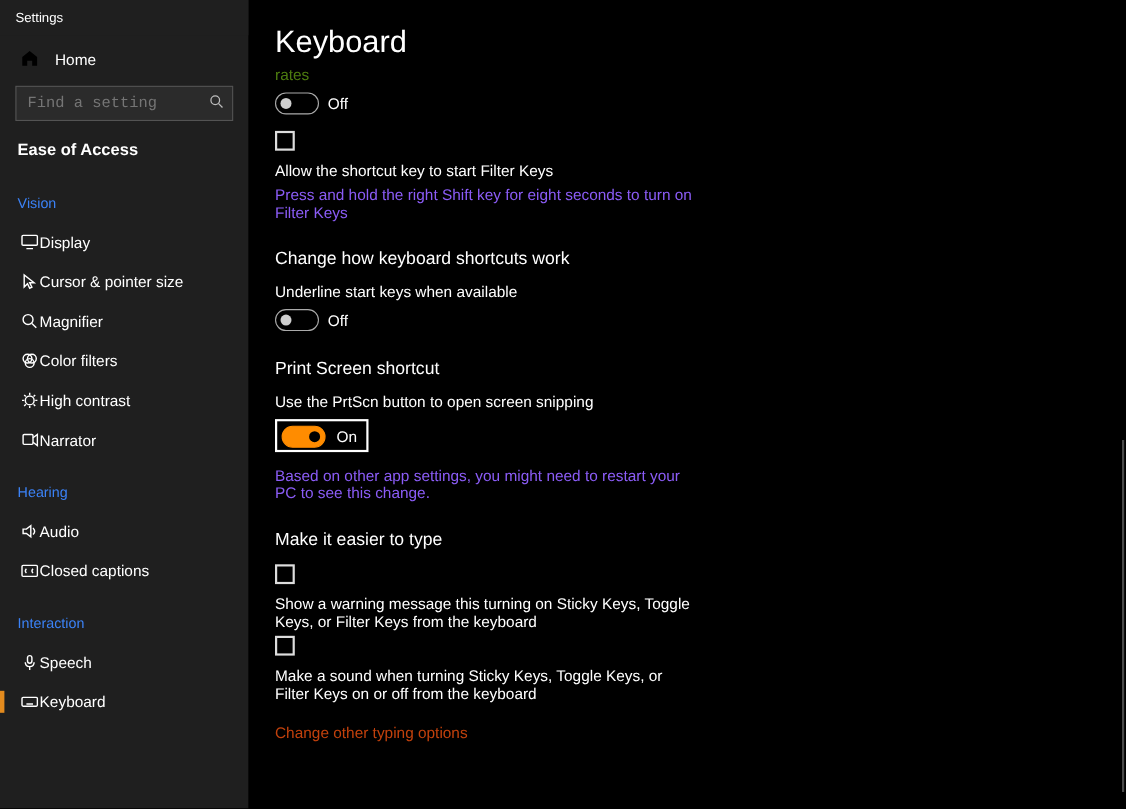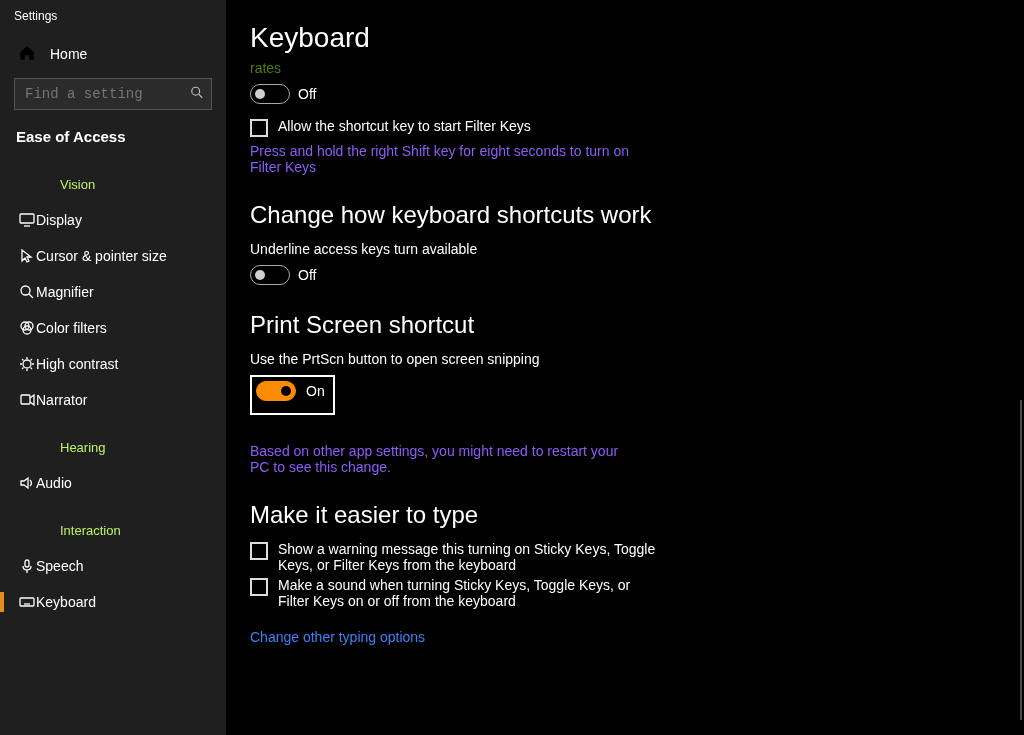--- a/index.html
+++ b/index.html
@@ -102,23 +102,22 @@
   font-size: 13px;
 }
 .section-title {
   font-size: 15px;
   font-weight: 600;
   color: #fff;
   padding: 4px 16px 10px 16px;
 }
 .group-label {
   font-size: 13px;
-  color: #bef264;
+  color: #3b82f6;
   padding: 22px 16px 10px 16px;
-  margin-left: 44px;
 }
 .nav-item {
   display: flex;
   align-items: center;
   gap: 0;
   padding: 10px 16px 10px 18px;
   font-size: 14px;
   color: #fff;
   position: relative;
 }
@@ -186,53 +185,54 @@
   right: 4px;
 }
 .toggle-label {
   font-size: 14px;
 }
 .checkbox-row {
   display: flex;
   align-items: flex-start;
   gap: 10px;
   margin: 4px 0;
+  flex-direction: column;
 }
 .cb {
   width: 18px;
   height: 18px;
   border: 2px solid #ddd;
   flex-shrink: 0;
   margin-top: 1px;
 }
 .cb-label {
   font-size: 14px;
   color: #fff;
   max-width: 380px;
 }
 .desc {
   font-size: 14px;
   color: #8b5cf6;
   max-width: 380px;
   margin: 6px 0 14px 0;
 }
 .section-heading {
-  font-size: 24px;
+  font-size: 16px;
   font-weight: 400;
   margin: 26px 0 12px 0;
 }
 .highlight-box {
   border: 2px solid #fff;
   display: inline-flex;
   align-items: center;
-  padding: 4px 8px 12px 4px;
+  padding: 4px 8px 2px 4px;
   gap: 10px;
 }
 .link {
-  color: #3b82f6;
+  color: #c2410c;
   font-size: 14px;
   margin-top: 16px;
   display: inline-block;
 }
 .scroll-track {
   position: absolute;
   right: 2px;
   top: 400px;
   width: 2px;
   height: 320px;
@@ -366,20 +366,29 @@
     <div class="nav-item">
       <span class="icon">
         <svg viewBox="0 0 16 16">
             <path d="M2 6 H5 L9 3 V13 L5 10 H2 Z"></path>
             <path d="M11 5 Q14 8 11 11"></path>
           </svg>
       </span>
       <span>Audio</span>
     </div>
 
+    <div class="nav-item">
+      <span class="icon">
+        <svg viewBox="0 0 16 16">
+            <rect x="1" y="3" width="14" height="10" rx="1"></rect>
+            <path d="M5 6 Q3 8 5 10 M11 6 Q9 8 11 10" stroke-width="1.2"></path>
+          </svg>
+      </span>
+      <span>Closed captions</span>
+    </div>
 
     <div class="group-label">Interaction</div>
 
     <div class="nav-item">
       <span class="icon">
         <svg viewBox="0 0 16 16">
             <rect x="6" y="2" width="4" height="7" rx="2"></rect>
             <path d="M4 8 Q4 12 8 12 Q12 12 12 8 M8 12 V15"></path>
           </svg>
       </span>
@@ -413,37 +422,37 @@
         <span class="toggle-label">Off</span>
       </div>
 
       <div class="checkbox-row">
         <div class="cb"></div>
         <div class="cb-label">Allow the shortcut key to start Filter Keys</div>
       </div>
       <div class="desc">Press and hold the right Shift key for eight seconds to turn on Filter Keys</div>
 
       <h2 class="section-heading">Change how keyboard shortcuts work</h2>
-      <div class="snippet" style="color:#fff">Underline access keys turn available</div>
+      <div class="snippet" style="color:#fff">Underline start keys when available</div>
       <div class="toggle-row">
         <div class="toggle">
             <div class="knob"></div>
           </div>
         <span class="toggle-label">Off</span>
       </div>
 
       <h2 class="section-heading">Print Screen shortcut</h2>
       <div class="snippet" style="color:#fff">Use the PrtScn button to open screen snipping</div>
       <div class="highlight-box">
         <div class="toggle on">
             <div class="knob"></div>
           </div>
         <span class="toggle-label">On</span>
       </div>
-      <div class="desc" style="margin-top:28px">Based on other app settings, you might need to restart your PC to see this change.</div>
+      <div class="desc" style="margin-top:12px">Based on other app settings, you might need to restart your PC to see this change.</div>
 
       <h2 class="section-heading">Make it easier to type</h2>
       <div class="checkbox-row">
         <div class="cb"></div>
         <div class="cb-label">Show a warning message this turning on Sticky Keys, Toggle Keys, or Filter Keys from the keyboard</div>
       </div>
       <div class="checkbox-row">
         <div class="cb"></div>
         <div class="cb-label">Make a sound when turning Sticky Keys, Toggle Keys, or Filter Keys on or off from the keyboard</div>
       </div>

